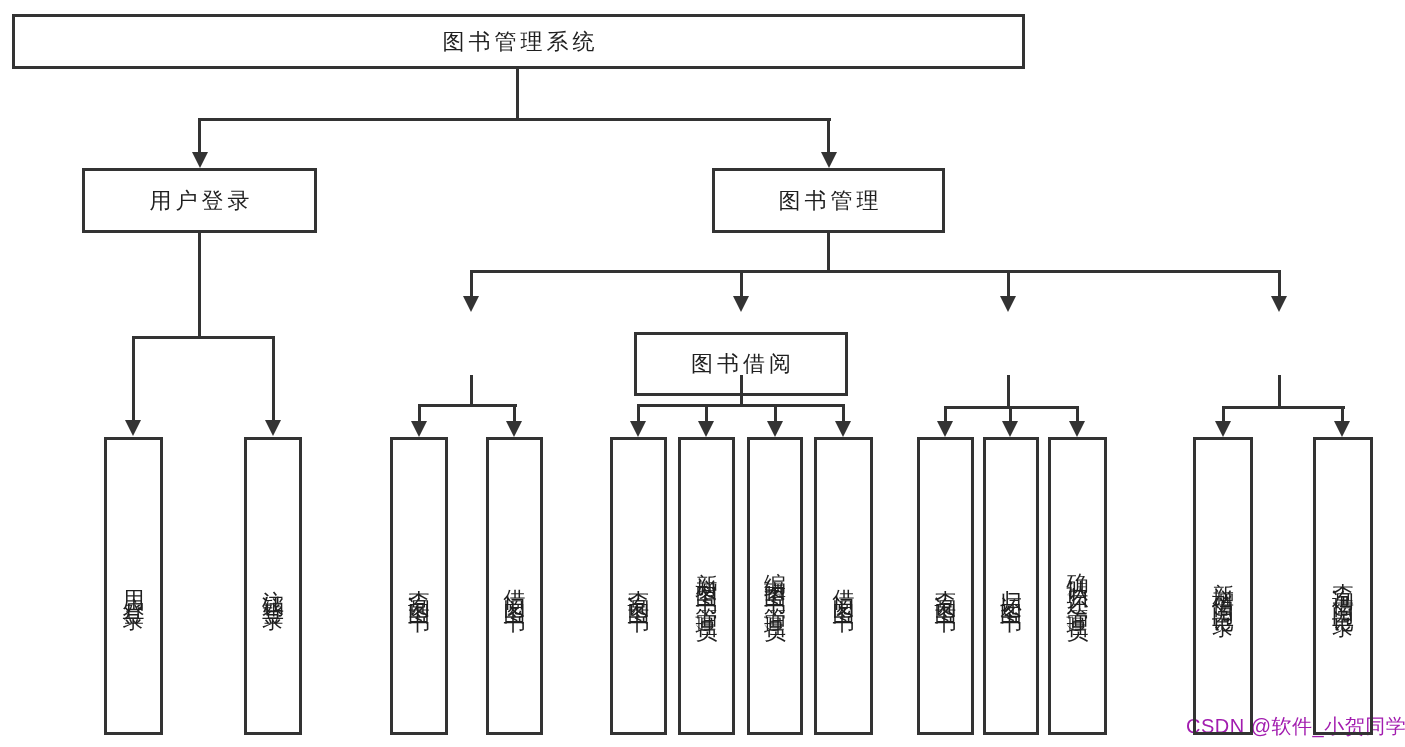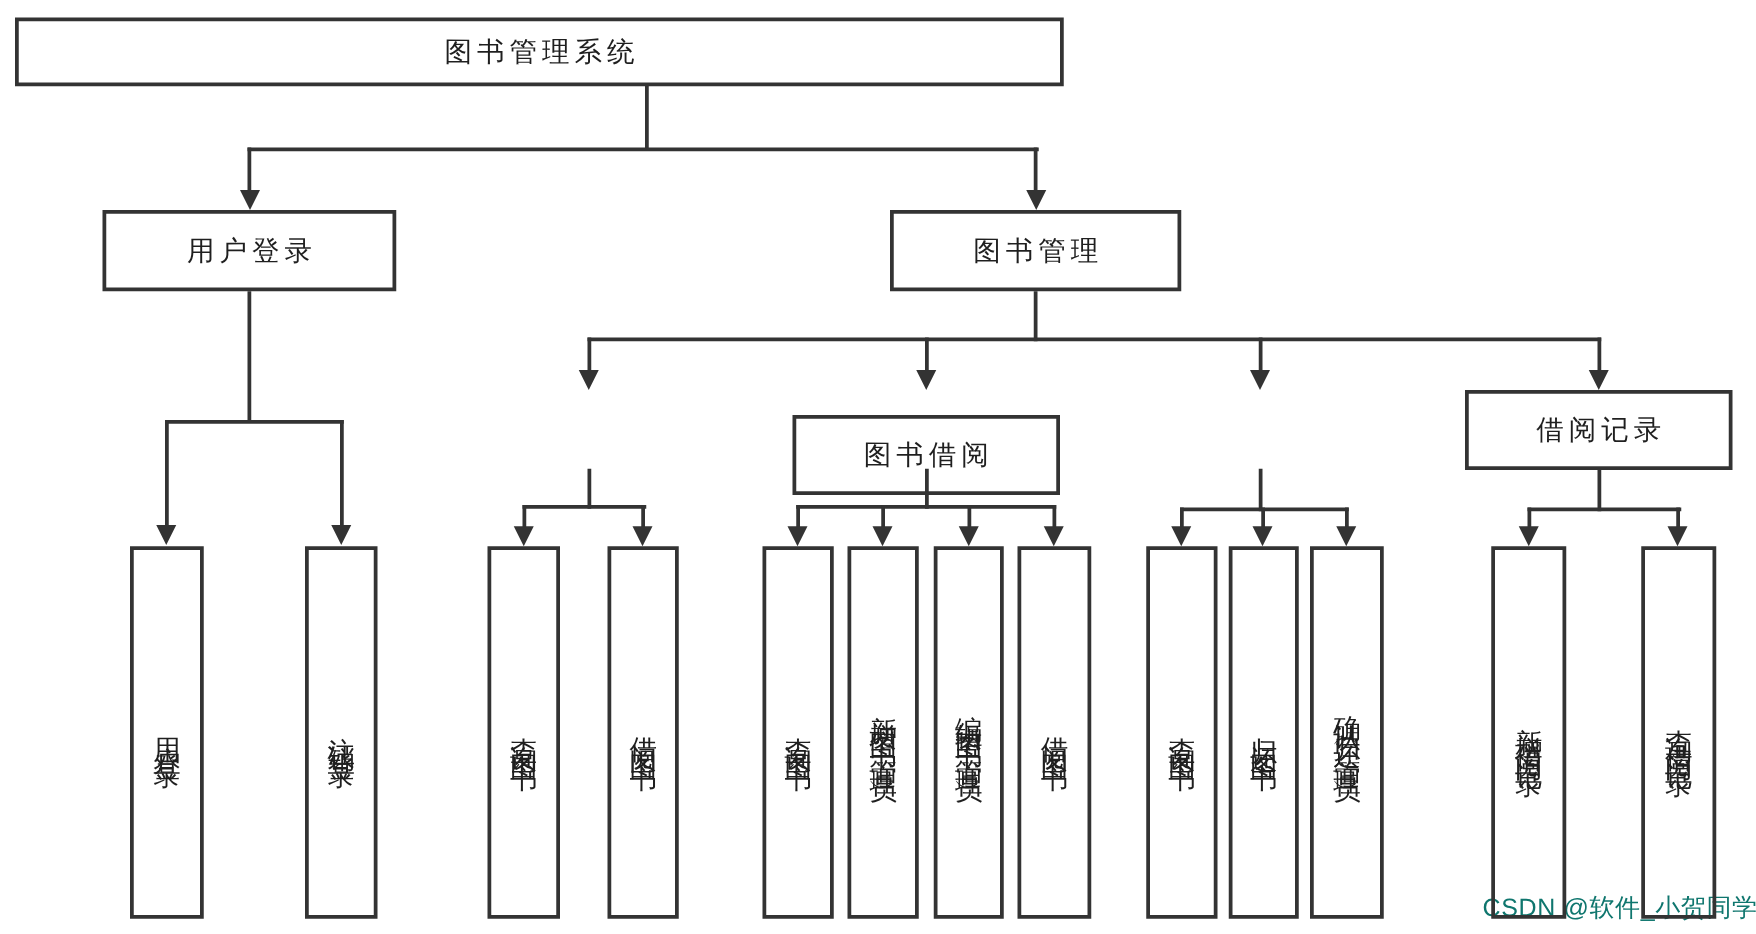--- a/index.html
+++ b/index.html
@@ -15,21 +15,21 @@
   .node.v span{
     writing-mode:vertical-rl;text-orientation:mixed;
     font-size:22px;letter-spacing:7px;line-height:1;
   }
   .vl{position:absolute;width:3px;background:#333333;}
   .hl{position:absolute;height:3px;background:#333333;}
   .ar{position:absolute;width:0;height:0;
       border-left:8px solid transparent;border-right:8px solid transparent;
       border-top:16px solid #333333;}
   .watermark{position:absolute;left:1186px;top:713px;font-size:20px;
-      color:#0f766e;letter-spacing:0.5px;white-space:nowrap;}
+      color:#a21caf;letter-spacing:0.5px;white-space:nowrap;}
 </style>
 </head>
 <body>
 
 <div class="canvas">
 
   <div class="watermark">CSDN @软件_小贺同学</div>
 
   <div class="vl" style="left:516px;top:68px;height:52px;"></div>
   <div class="hl" style="left:198px;top:118px;width:633px;"></div>
@@ -83,36 +83,33 @@
   <div class="vl" style="left:1076px;top:406px;height:17px;"></div>
   <div class="ar" style="left:1069px;top:421px;"></div>
 
   <div class="vl" style="left:1278px;top:375px;height:34px;"></div>
   <div class="hl" style="left:1222px;top:406px;width:123px;"></div>
   <div class="vl" style="left:1222px;top:406px;height:17px;"></div>
   <div class="ar" style="left:1215px;top:421px;"></div>
   <div class="vl" style="left:1341px;top:406px;height:17px;"></div>
   <div class="ar" style="left:1334px;top:421px;"></div>
 
-  <div class="node h" style="left:12px;top:14px;width:839px;height:55px;font-family:Liberation Mono, monospace;">
+  <div class="node h" style="left:12px;top:14px;width:1013px;height:55px;font-family:Liberation Mono, monospace;">
     <span>图书管理系统</span>
   </div>
 
   <div class="node h" style="left:82px;top:168px;width:235px;height:65px;">
     <span>用户登录</span>
   </div>
   <div class="node h" style="left:712px;top:168px;width:233px;height:65px;">
     <span>图书管理</span>
   </div>
 
   <div class="node h" style="left:634px;top:312px;width:214px;height:64px;margin-top:20px;">
     <span>图书借阅</span>
-  </div>
-  <div class="node h" style="left:1172px;top:312px;width:214px;height:64px;">
-    <span>借阅记录</span>
   </div>
 
   <div class="node v" style="left:104px;top:437px;width:59px;height:298px;">
     <span>用户登录</span>
   </div>
   <div class="node v" style="left:244px;top:437px;width:58px;height:298px;">
     <span>注销登录</span>
   </div>
 
   <div class="node v" style="left:390px;top:437px;width:58px;height:298px;">

